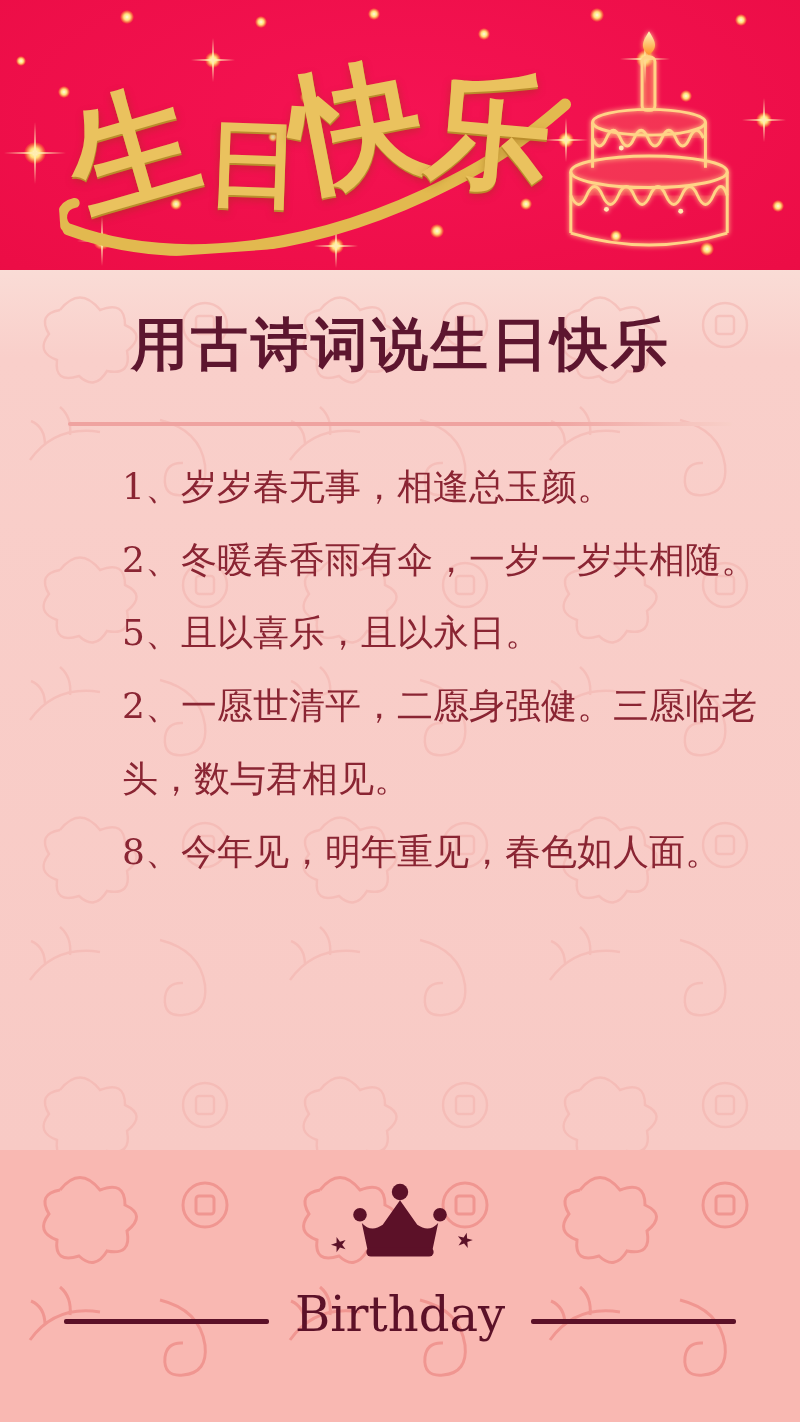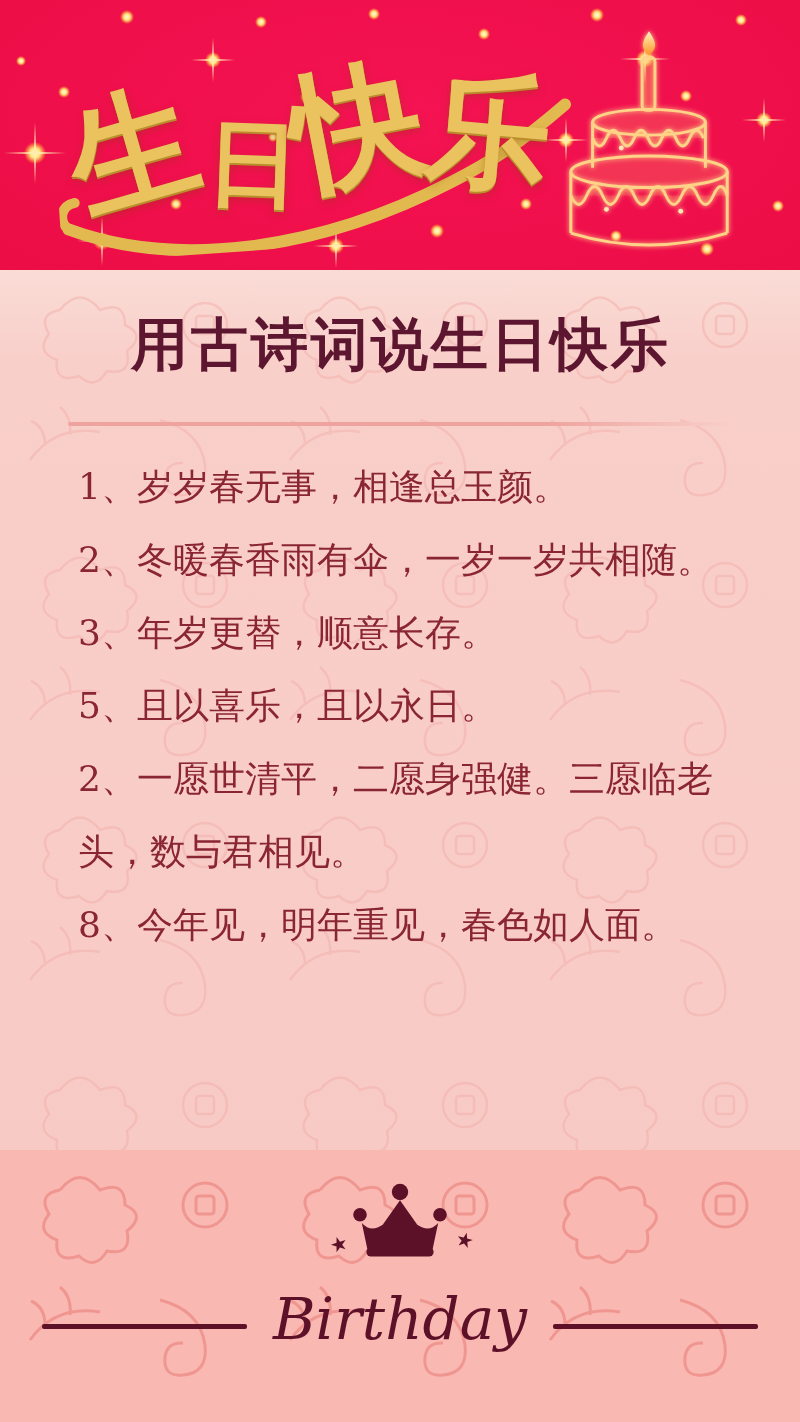--- a/index.html
+++ b/index.html
@@ -51,20 +51,21 @@
   .divider{
     position:absolute;top:152px;left:68px;width:664px;height:4px;border-radius:2px;
     background:linear-gradient(90deg,#efa3a0 0%,#efa3a0 72%,#f8cfc8 100%);
   }
   .poems{
     position:absolute;top:180px;left:78px;width:700px;margin:0;padding:0;list-style:none;
   }
   .poems li{
     font-size:36px;line-height:73px;color:#8a2533;
     font-family:"DejaVu Serif","Liberation Serif",serif;
+    margin-left:44px;
   }
 
   
   .footer{
     position:absolute;left:0;top:1150px;width:800px;height:272px;background:#f9b8b2;
   }
   .footer .pattern{opacity:.75;}
   .crown{position:absolute;left:345px;top:32px;width:110px;height:80px;}
   .star{position:absolute;color:#5c1128;font-size:20px;line-height:1;}
   .star.left{left:330px;top:84px;transform:rotate(-18deg);}
@@ -72,22 +73,22 @@
   .happy{
     position:absolute;top:96px;left:0;width:100%;text-align:center;
     font-size:41px;font-weight:700;letter-spacing:15px;text-indent:15px;color:#5c1128;
   }
   .birthday-row{
     position:absolute;top:140px;left:0;width:100%;
     display:flex;align-items:center;justify-content:center;gap:26px;
   }
   .rule{width:205px;height:5px;background:#5c1128;border-radius:2px;margin-top:14px;}
   .birthday{
-    font-family:"DejaVu Serif","Liberation Serif",serif;font-style:italic;
-    font-size:58px;color:#5c1128;line-height:1;
+    font-family:"DejaVu Serif","Liberation Serif",serif;
+    font-size:48px;color:#5c1128;line-height:1;
   }
 </style>
 </head>
 <body>
 
 <div class="poster">
 
   <header class="banner">
 
     <div class="sp fl" style="left:24px;top:142px;width:22px;height:22px;"></div>
@@ -173,21 +174,20 @@
       </defs>
       <rect width="100%" height="100%" fill="url(#fp1)"></rect>
     </svg>
 
     <h1 class="page-title">用古诗词说生日快乐</h1>
     <div class="divider"></div>
 
     <ul class="poems">
       <li>1、岁岁春无事，相逢总玉颜。</li>
       <li>2、冬暖春香雨有伞，一岁一岁共相随。</li>
-      <li>3、年岁更替，顺意长存。</li>
       <li>5、且以喜乐，且以永日。</li>
       <li>2、一愿世清平，二愿身强健。三愿临老头，数与君相见。</li>
       <li>8、今年见，明年重见，春色如人面。</li>
     </ul>
   </main>
 
   <footer class="footer">
     <svg class="pattern">
       <defs>
         <pattern id="fp2" width="260" height="260" patternUnits="userSpaceOnUse">

